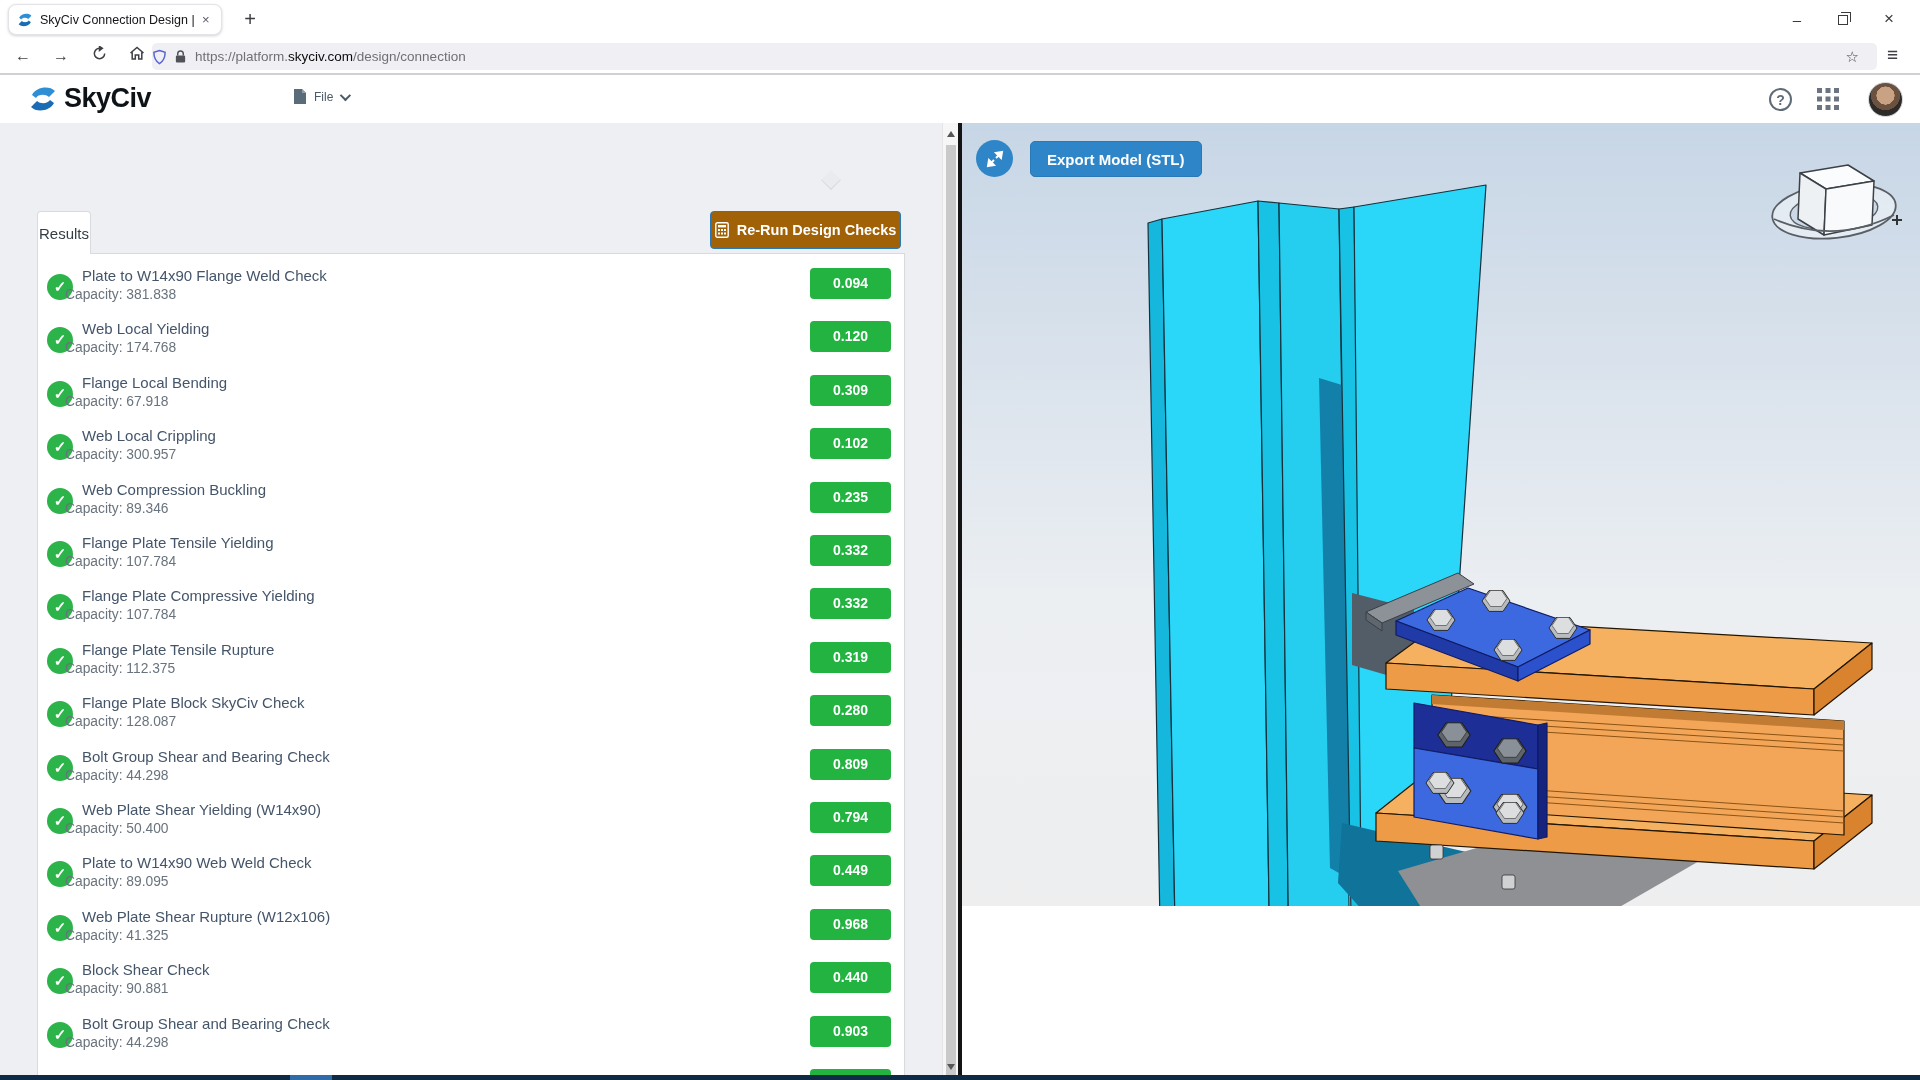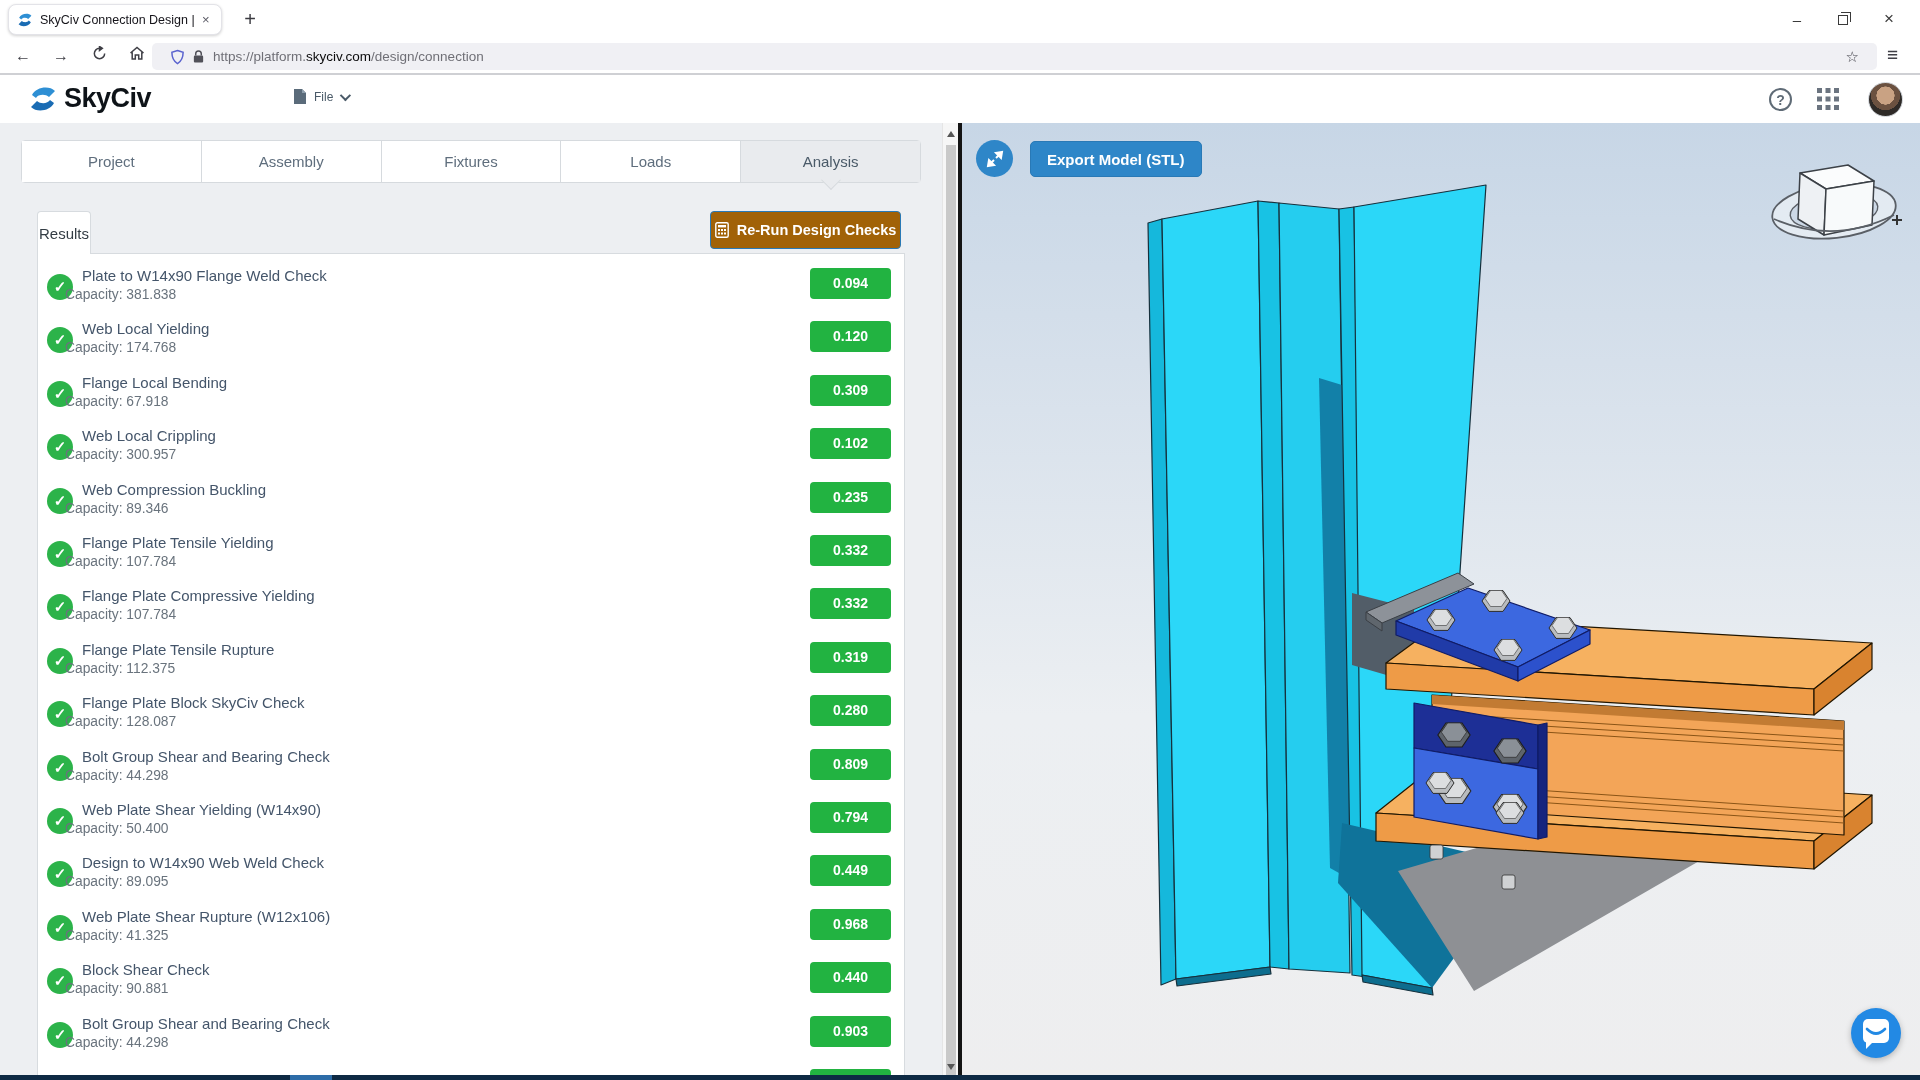--- a/index.html
+++ b/index.html
@@ -15,21 +15,21 @@
   .tab-title { font-size:12.5px; color:#15141a; white-space:nowrap; overflow:hidden; width:158px; }
   .tab-close { margin-left:4px; font-size:13px; color:#5b5b66; cursor:default; }
   .newtab { position:absolute; left:237px; top:6px; font-size:20px; color:#3a3a40; width:26px; height:26px; text-align:center; line-height:26px; }
   .winctl { position:absolute; top:0; height:38px; display:flex; align-items:center; color:#3a3a3a; }
   .wc { width:46px; text-align:center; font-size:15px; }
   .wc-restore { display:inline-block; width:10px; height:10px; border:1.2px solid #3a3a3a; position:relative; }
   .wc-restore:before { content:""; position:absolute; left:2px; top:-4px; width:9px; height:9px; border:1.2px solid #3a3a3a; border-bottom:none; border-left:none; }
 
   .urlbar { position:absolute; left:0; top:38px; width:1920px; height:37px; background:#fff; border-bottom:2px solid #cfd0d4; display:flex; align-items:center; }
   .navico { width:30px; text-align:center; font-size:16px; color:#3f3f46; margin-left:8px; }
-  .addr { position:absolute; left:152px; top:5px; width:1725px; height:27px; background:#f0f0f4; border-radius:5px; display:flex; align-items:center; padding:0 18px; }
+  .addr { position:absolute; left:152px; top:5px; width:1725px; height:27px; background:#f0f0f4; border-radius:5px; display:flex; align-items:center; padding:0 0; }
   .addr svg { flex:0 0 auto; }
   .urltext { margin-left:8px; font-size:13.5px; color:#6f6f76; white-space:nowrap; }
   .urltext .dom { color:#0c0c0d; }
   .addr-star { position:absolute; right:18px; font-size:15px; color:#45454d; }
   .menu-ham { position:absolute; right:22px; top:6px; font-size:19px; color:#3f3f46; }
 
   
   .appheader { position:absolute; left:0; top:75px; width:1920px; height:54px; background:#fff; border-bottom:6px solid #22c55e; }
   .brand { position:absolute; left:28px; top:8px; display:flex; align-items:center; }
   .brand-text { font-size:27px; font-weight:bold; color:#0e1318; letter-spacing:-0.5px; margin-left:6px; }
@@ -63,21 +63,21 @@
   .card { position:absolute; left:37px; top:130px; width:868px; height:827px; background:#fff; border:1px solid #d7dbdf; border-bottom:none; z-index:1; }
   .rerun-btn { position:absolute; left:710px; top:88px; width:191px; height:38px; background:#a16207; border:1px solid #2979b6; border-radius:4px; z-index:4; color:#fff; font-size:14.5px; font-weight:bold; display:flex; align-items:center; justify-content:center; gap:8px; }
   .results-list { position:absolute; left:0px; top:141px; width:905px; height:816px; z-index:2; }
   .rrow { position:absolute; left:37px; width:868px; height:53px; }
   .rcheck { position:absolute; left:10px; top:10px; width:26px; height:26px; border-radius:50%; background:#2cb34a; color:#fff; font-size:15px; font-weight:bold; text-align:center; line-height:26px; }
   .rtitle { position:absolute; left:45px; top:3px; font-size:15px; color:#44556a; font-weight:500; }
   .rcap { position:absolute; left:28px; top:23px; font-size:13.8px; color:#69737d; }
   .rbadge { position:absolute; right:14px; top:4px; width:81px; height:31px; background:#22b341; border-radius:4px; color:#fff; font-size:14px; font-weight:bold; text-align:center; line-height:31px; }
 
   
-  .viewport { position:absolute; left:962px; top:0; width:958px; height:957px;
+  .viewport { position:absolute; left:962px; top:0; width:958px; height:783px;
               background:linear-gradient(180deg,#c7d6e6 0%,#d9e2ec 30%,#eceff2 62%,#eeeeef 100%); overflow:hidden; }
   .vp-expand { position:absolute; left:14px; top:17px; width:37px; height:37px; border-radius:50%; background:#2e86c8; display:flex; align-items:center; justify-content:center; }
   .vp-export { position:absolute; left:68px; top:18px; height:36px; padding:0 16px; background:#2e86c8; border:1px solid #2979b6; border-radius:5px; color:#fff; font-size:15px; font-weight:bold; display:flex; align-items:center; }
   .chat { position:absolute; left:889px; top:885px; width:50px; height:50px; border-radius:50%; background:#2289e4; box-shadow:0 2px 6px rgba(0,0,0,.25); }
   .model-svg { position:absolute; left:0; top:0; }
 
   
   .bstrip { position:absolute; left:0; top:1075px; width:1920px; height:5px; background:#0e2a44; z-index:50; }
   .bstrip-accent { position:absolute; left:290px; top:0; width:42px; height:5px; background:#2d6ca8; }
 </style>
@@ -161,27 +161,20 @@
             <rect x="9.5" y="18" width="5" height="5"></rect>
             <rect x="18" y="18" width="5" height="5"></rect>
           </g>
       </svg>
       <div class="avatar"></div>
     </div>
   </div>
 
   <div class="main">
     <div class="left-panel">
-      <div class="ptabs" id="module-tabs">
-          <div class="ptab">Project</div>
-          <div class="ptab">Assembly</div>
-          <div class="ptab">Fixtures</div>
-          <div class="ptab">Loads</div>
-          <div class="ptab active">Analysis</div>
-        </div>
       <div class="ptab-notch"></div>
 
       <div class="results-tab">Results</div>
       <button class="rerun-btn">
         <svg width="14" height="16" viewBox="0 0 14 16">
           <rect x="0.8" y="0.8" width="12.4" height="14.4" rx="1.5" fill="none" stroke="#fff" stroke-width="1.4"></rect>
           <rect x="3" y="3" width="8" height="2.4" fill="#fff"></rect>
           <g fill="#fff">
               <rect x="3" y="7" width="2" height="2"></rect>
               <rect x="6" y="7" width="2" height="2"></rect>
@@ -256,21 +249,21 @@
             <div class="rbadge">0.809</div>
           </div>
           <div class="rrow" style="top: 534px;">
             <span class="rcheck">✓</span>
             <div class="rtitle">Web Plate Shear Yielding (W14x90)</div>
             <div class="rcap">Capacity: 50.400</div>
             <div class="rbadge">0.794</div>
           </div>
           <div class="rrow" style="top: 587.4px;">
             <span class="rcheck">✓</span>
-            <div class="rtitle">Design to W14x90 Web Weld Check</div>
+            <div class="rtitle">Plate to W14x90 Web Weld Check</div>
             <div class="rcap">Capacity: 89.095</div>
             <div class="rbadge">0.449</div>
           </div>
           <div class="rrow" style="top: 640.8px;">
             <span class="rcheck">✓</span>
             <div class="rtitle">Web Plate Shear Rupture (W12x106)</div>
             <div class="rcap">Capacity: 41.325</div>
             <div class="rbadge">0.968</div>
           </div>
           <div class="rrow" style="top: 694.2px;">

